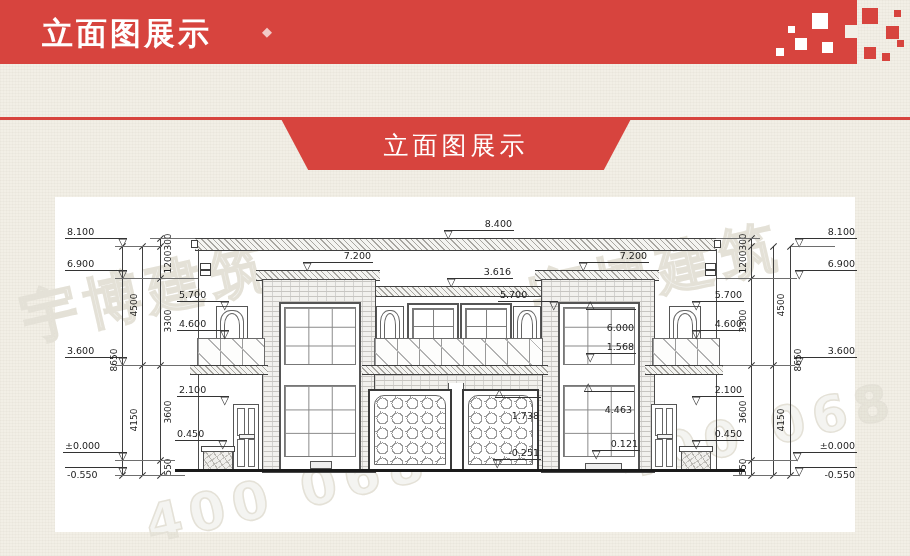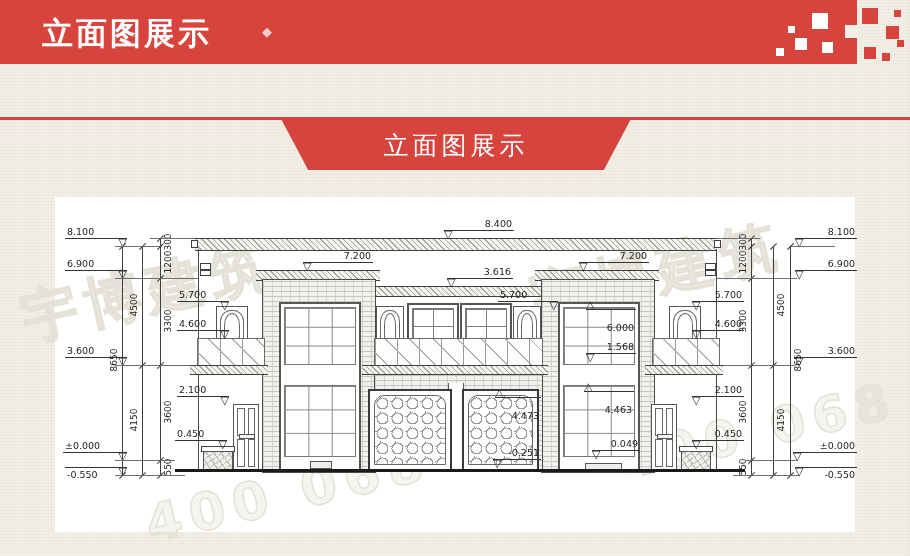--- a/index.html
+++ b/index.html
@@ -269,29 +269,29 @@
         </div>
         <div class="marker m-std" style="left: 531px; top: 145px; width: 50px;">
           <span class="lab lab-r">1.568</span>
           <span class="tri tri-l">▽</span>
         </div>
         <div class="marker m-flip" style="left: 529px; top: 194px; width: 50px;">
           <span class="lab lab-r">4.463</span>
           <span class="tri tri-l">△</span>
         </div>
         <div class="marker m-flip" style="left: 440px; top: 200px; width: 46px;">
-          <span class="lab lab-r">4.473</span>
+          <span class="lab lab-r">1.738</span>
           <span class="tri tri-l">△</span>
         </div>
         <div class="marker m-std" style="left: 438px; top: 251px; width: 48px;">
           <span class="lab lab-r">-0.251</span>
           <span class="tri tri-l">▽</span>
         </div>
         <div class="marker m-std" style="left: 537px; top: 242px; width: 48px;">
-          <span class="lab lab-r">0.049</span>
+          <span class="lab lab-r">0.121</span>
           <span class="tri tri-l">▽</span>
         </div>
         <div class="marker m-std" style="left: 740px; top: 30px; width: 62px;">
           <span class="lab lab-r">8.100</span>
           <span class="tri tri-l">▽</span>
         </div>
         <div class="marker m-std" style="left: 740px; top: 62px; width: 62px;">
           <span class="lab lab-r">6.900</span>
           <span class="tri tri-l">▽</span>
         </div>

